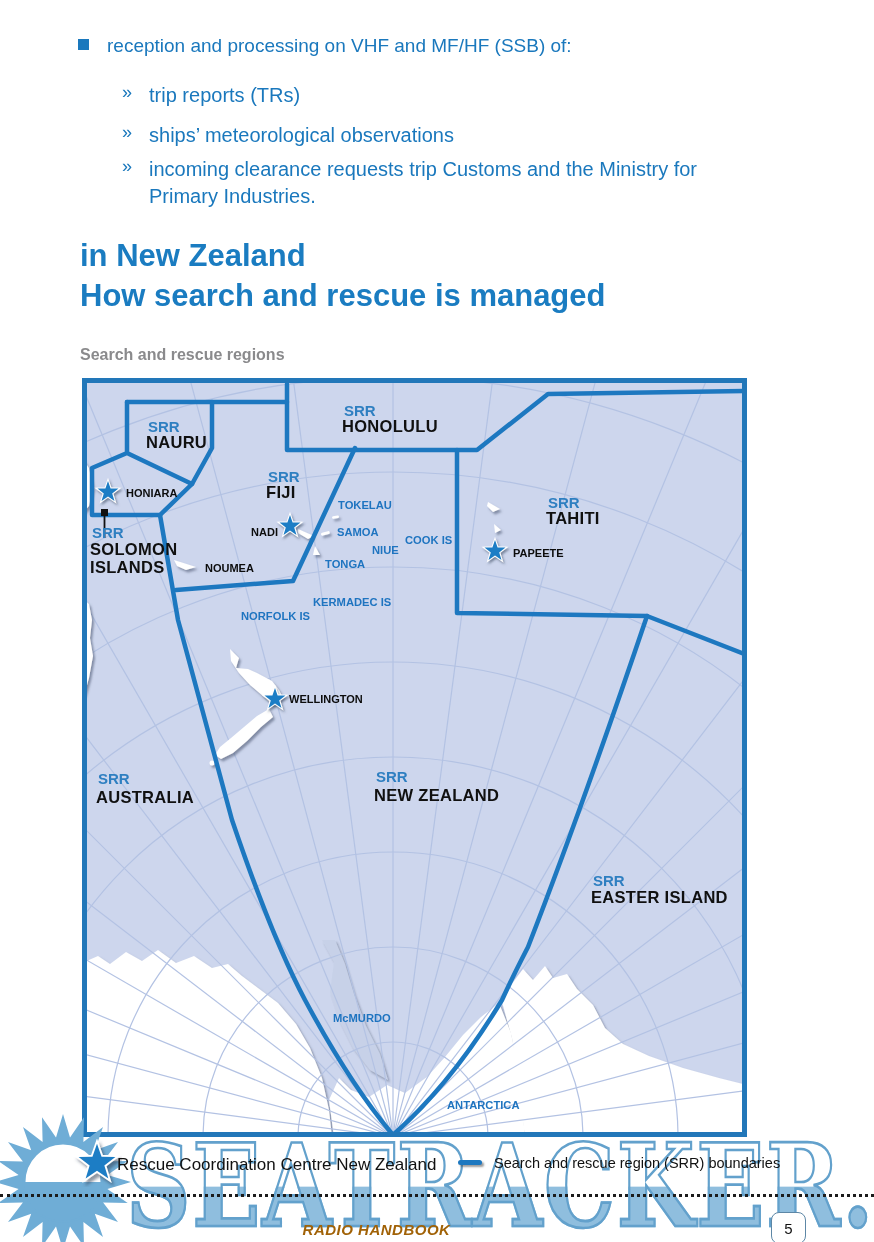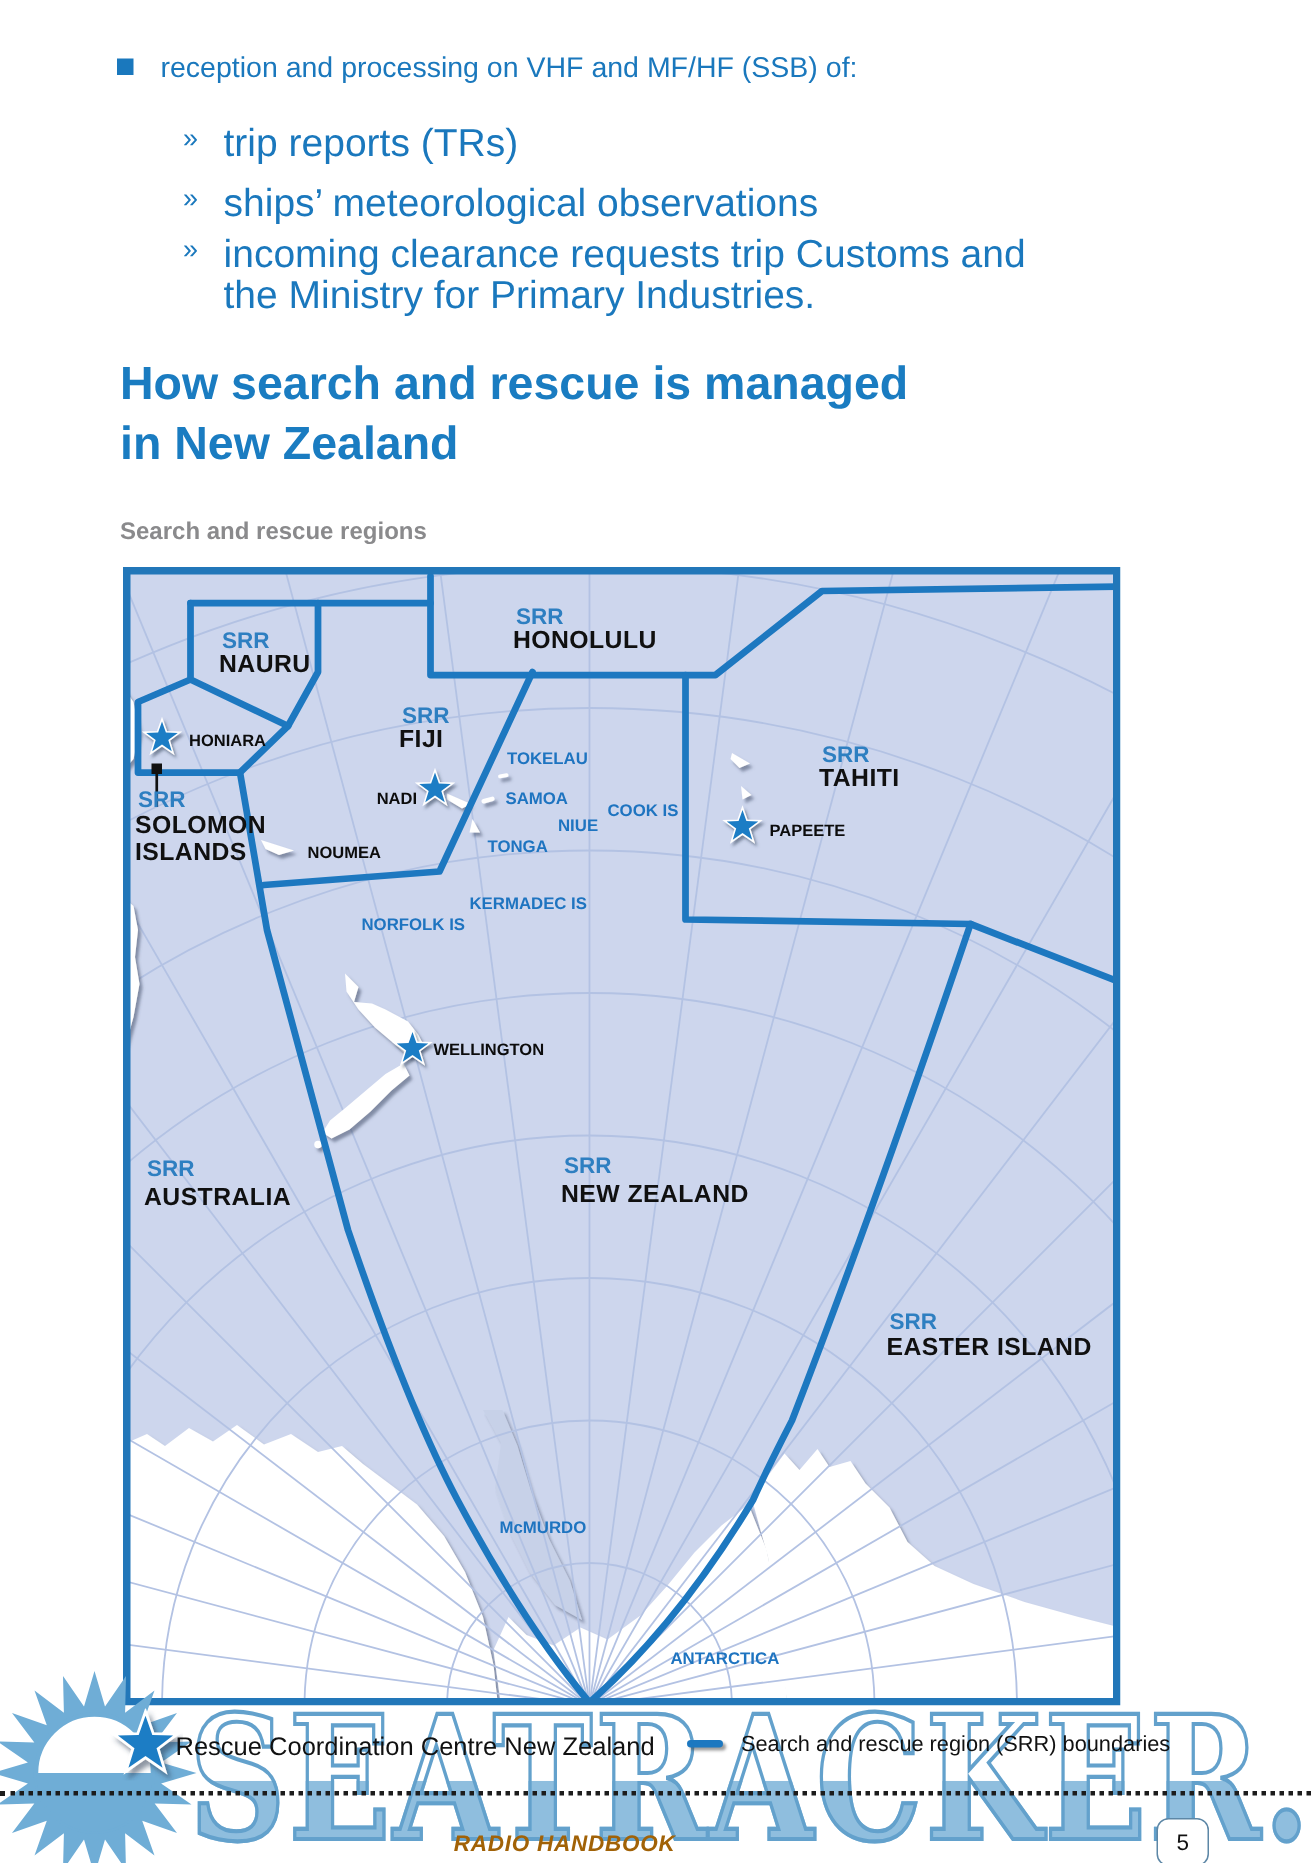--- a/index.html
+++ b/index.html
@@ -4,21 +4,21 @@
 <style>
   html,body{margin:0;padding:0;background:#ffffff;}
   #page{position:relative;width:874px;height:1242px;background:#fff;overflow:hidden;
         font-family:"Liberation Sans","DejaVu Sans",sans-serif;}
   
   .blt-row{position:absolute;left:78px;display:flex;align-items:flex-start;color:#1a78bd;}
   .blt-sq{width:11px;height:11px;background:#1a78bd;margin:6px 18px 0 0;flex:none;}
   .blt-main{font-size:19px;line-height:26px;}
   .sub-row{position:absolute;left:122px;display:flex;color:#1a78bd;}
   .sub-mark{font-size:18px;margin-right:17px;flex:none;}
-  .sub-txt{font-size:26px;line-height:27px;max-width:560px;}
+  .sub-txt{font-size:20px;line-height:27px;max-width:560px;}
   
   .h1{position:absolute;left:80px;top:236px;font-size:31px;font-weight:bold;color:#1a7cc1;line-height:40px;}
   .h2{position:absolute;left:80px;top:346px;font-size:16px;font-weight:bold;color:#8a8a8c;}
   
   #mapwrap{position:absolute;left:82px;top:378px;width:665px;height:759px;}
   
   .legend-star{position:absolute;left:72px;top:1139px;width:50px;height:48px;}
   .legend-txt1{position:absolute;left:117px;top:1155px;font-size:17px;color:#111;font-weight:500;}
   .legend-dash{position:absolute;left:458px;top:1160px;width:24px;height:5px;border-radius:2.5px;
                background:#1d78c0;box-shadow:2px 2px 2px rgba(60,60,60,.5);}
@@ -61,22 +61,22 @@
   <div class="sub-row" style="top:122px">
     <span class="sub-mark">»</span>
     <span class="sub-txt">ships’ meteorological observations</span>
   </div>
   <div class="sub-row" style="top:156px">
     <span class="sub-mark">»</span>
     <span class="sub-txt">incoming clearance requests trip Customs and the Ministry for Primary Industries.</span>
   </div>
 
   <div class="h1">
+    <div>in New Zealand</div>
     <div>How search and rescue is managed</div>
-    <div>in New Zealand</div>
   </div>
   <div class="h2">Search and rescue regions</div>
 
   <div id="mapwrap">
   <svg width="665" height="759" viewBox="0 0 665 759">
     <defs>
       <clipPath id="mapclip">
             <rect x="3" y="3" width="659" height="753"></rect>
           </clipPath>
       <filter id="landshadow" x="-30%" y="-30%" width="160%" height="160%">

